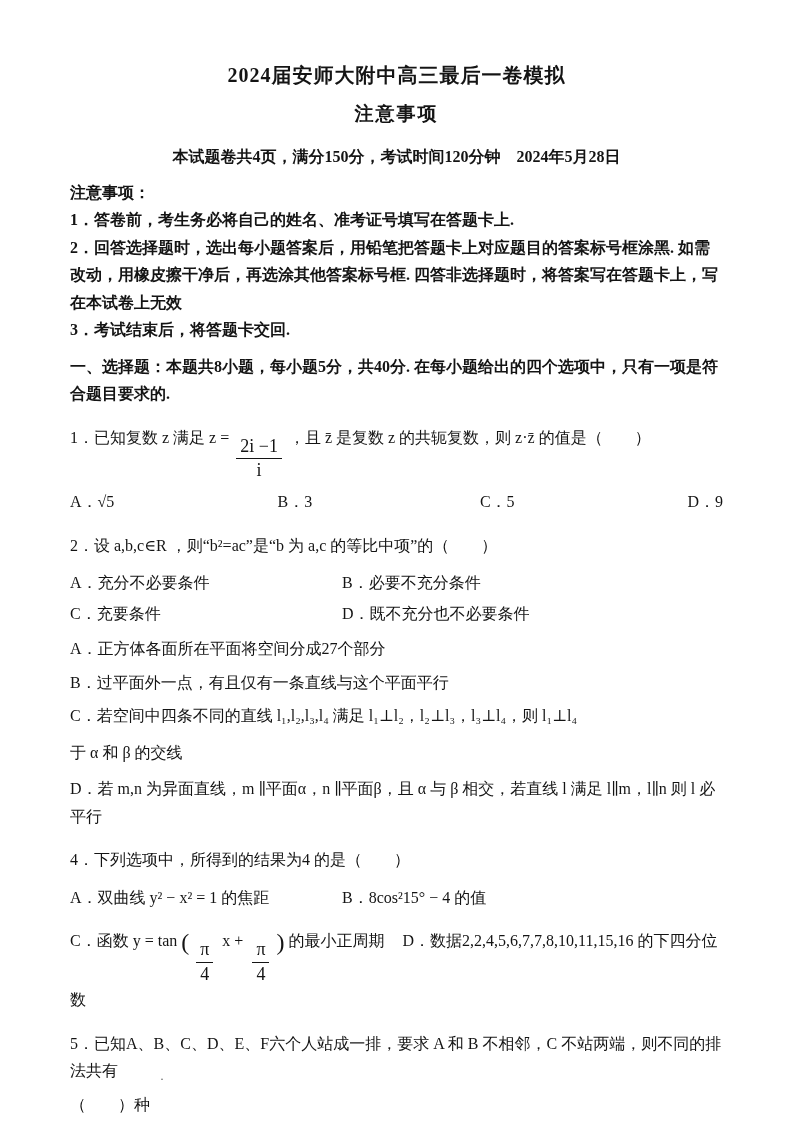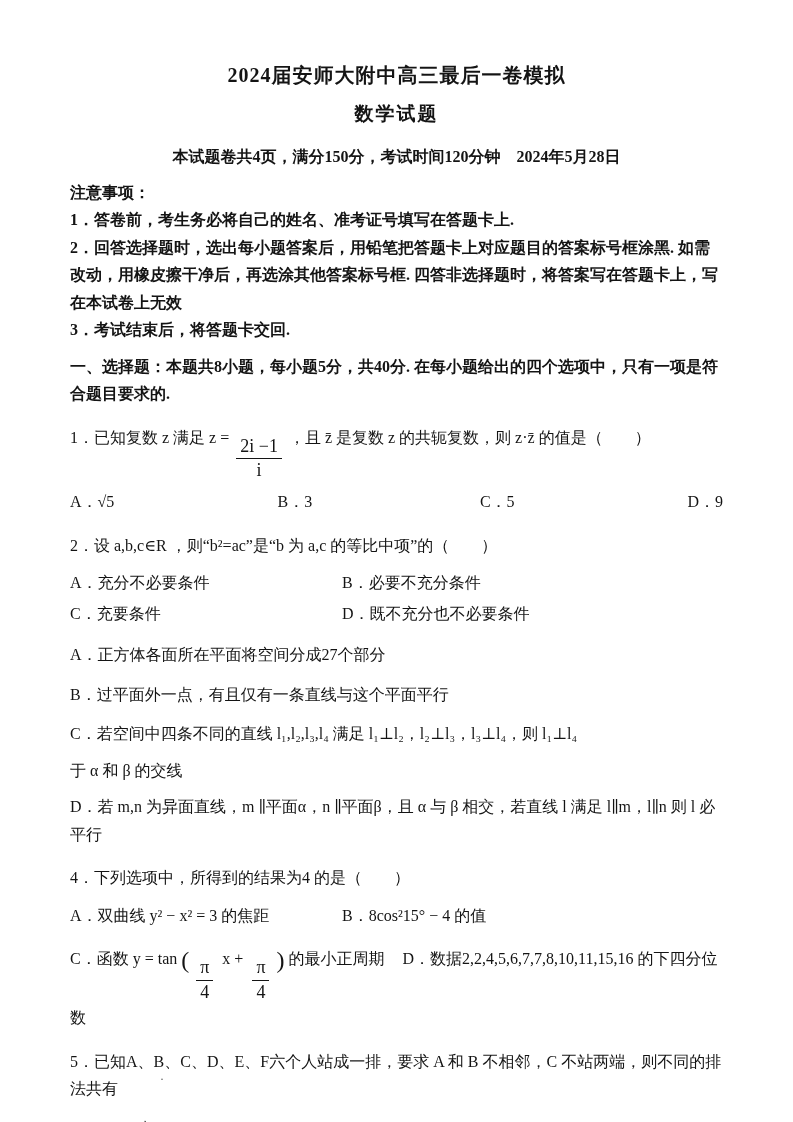--- a/index.html
+++ b/index.html
@@ -5,41 +5,41 @@
   html,body { margin:0; padding:0; background:#ffffff; }
   body { font-family:"Liberation Serif","DejaVu Serif",serif; color:#141414; }
   .page { position:relative; width:793px; height:1122px; box-sizing:border-box;
           padding:52px 70px 30px 70px; overflow:hidden; background:#fff; }
   h1 { font-size:20px; text-align:center; margin:10px 0 12px; font-weight:700; letter-spacing:1px; }
   h2 { font-size:19px; text-align:center; margin:0 0 16px; font-weight:700; letter-spacing:2px; }
   .meta { text-align:center; font-weight:700; font-size:16px; margin:0 0 8px; }
   p { margin:0; font-size:16px; line-height:1.72; }
   .bold { font-weight:700; }
   .q { margin-top:9px; }
-  .tight { margin-top:12px; }
+  .tight { margin-top:6px; }
   .gap { margin-top:16px; }
   .row4 { display:flex; font-size:16px; line-height:1.72; margin-top:6px;justify-content:space-between; }
   .row4 .o1 { width:136px; } .row4 .o2 { width:131px; } .row4 .o3 { width:136px; }
   .row2 { display:flex; font-size:16px; line-height:1.9; }
   .row2 .c1 { width:272px; }
   .frac { display:inline-flex; flex-direction:column; align-items:center; vertical-align:-9px;
           font-size:18px; line-height:1.3; margin:0 3px; text-align:left; }
   .frac .num { border-bottom:1px solid #141414; padding:0 4px; }
   .bigp { font-size:24px; vertical-align:-4px; font-weight:400; }
   .mid { margin:0 2px; }
   .dopt { margin-left:14px; }
   .stray { position:absolute; left:160px; top:1072px; font-size:12px; color:#555; }
 </style>
 </head>
 <body>
 
 <div class="page">
 
   <h1>2024届安师大附中高三最后一卷模拟</h1>
-  <h2>数学试题</h2>
+  <h2>注意事项</h2>
   <p class="meta">本试题卷共4页，满分150分，考试时间120分钟　2024年5月28日</p>
 
   <p class="bold">注意事项：</p>
   <p class="bold">1．答卷前，考生务必将自己的姓名、准考证号填写在答题卡上.</p>
   <p class="bold">2．回答选择题时，选出每小题答案后，用铅笔把答题卡上对应题目的答案标号框涂黑. 如需改动，用橡皮擦干净后，再选涂其他答案标号框. 四答非选择题时，将答案写在答题卡上，写在本试卷上无效</p>
   <p class="bold">3．考试结束后，将答题卡交回.</p>
 
   <p class="bold q">一、选择题：本题共8小题，每小题5分，共40分. 在每小题给出的四个选项中，只有一项是符合题目要求的.</p>
 
   <p class="q gap">
@@ -68,21 +68,21 @@
   </div>
 
   <p class="tight">A．正方体各面所在平面将空间分成27个部分</p>
   <p class="tight">B．过平面外一点，有且仅有一条直线与这个平面平行</p>
   <p class="tight">C．若空间中四条不同的直线 l₁,l₂,l₃,l₄ 满足 l₁⊥l₂，l₂⊥l₃，l₃⊥l₄，则 l₁⊥l₄</p>
   <p class="q">于 α 和 β 的交线</p>
   <p class="q">D．若 m,n 为异面直线，m ∥平面α，n ∥平面β，且 α 与 β 相交，若直线 l 满足 l∥m，l∥n 则 l 必平行</p>
 
   <p class="q gap">4．下列选项中，所得到的结果为4 的是（　　）</p>
   <div class="row2 q">
-    <span class="c1">A．双曲线 y² − x² = 3 的焦距</span>
+    <span class="c1">A．双曲线 y² − x² = 1 的焦距</span>
     <span>B．8cos²15° − 4 的值</span>
   </div>
   <p class="q">
     <span>C．函数 y = tan</span>
     <span class="bigp">(</span>
     <span class="frac">
       <span class="num">π</span>
       <span class="den">4</span>
     </span>
     <span class="mid">x +</span>

